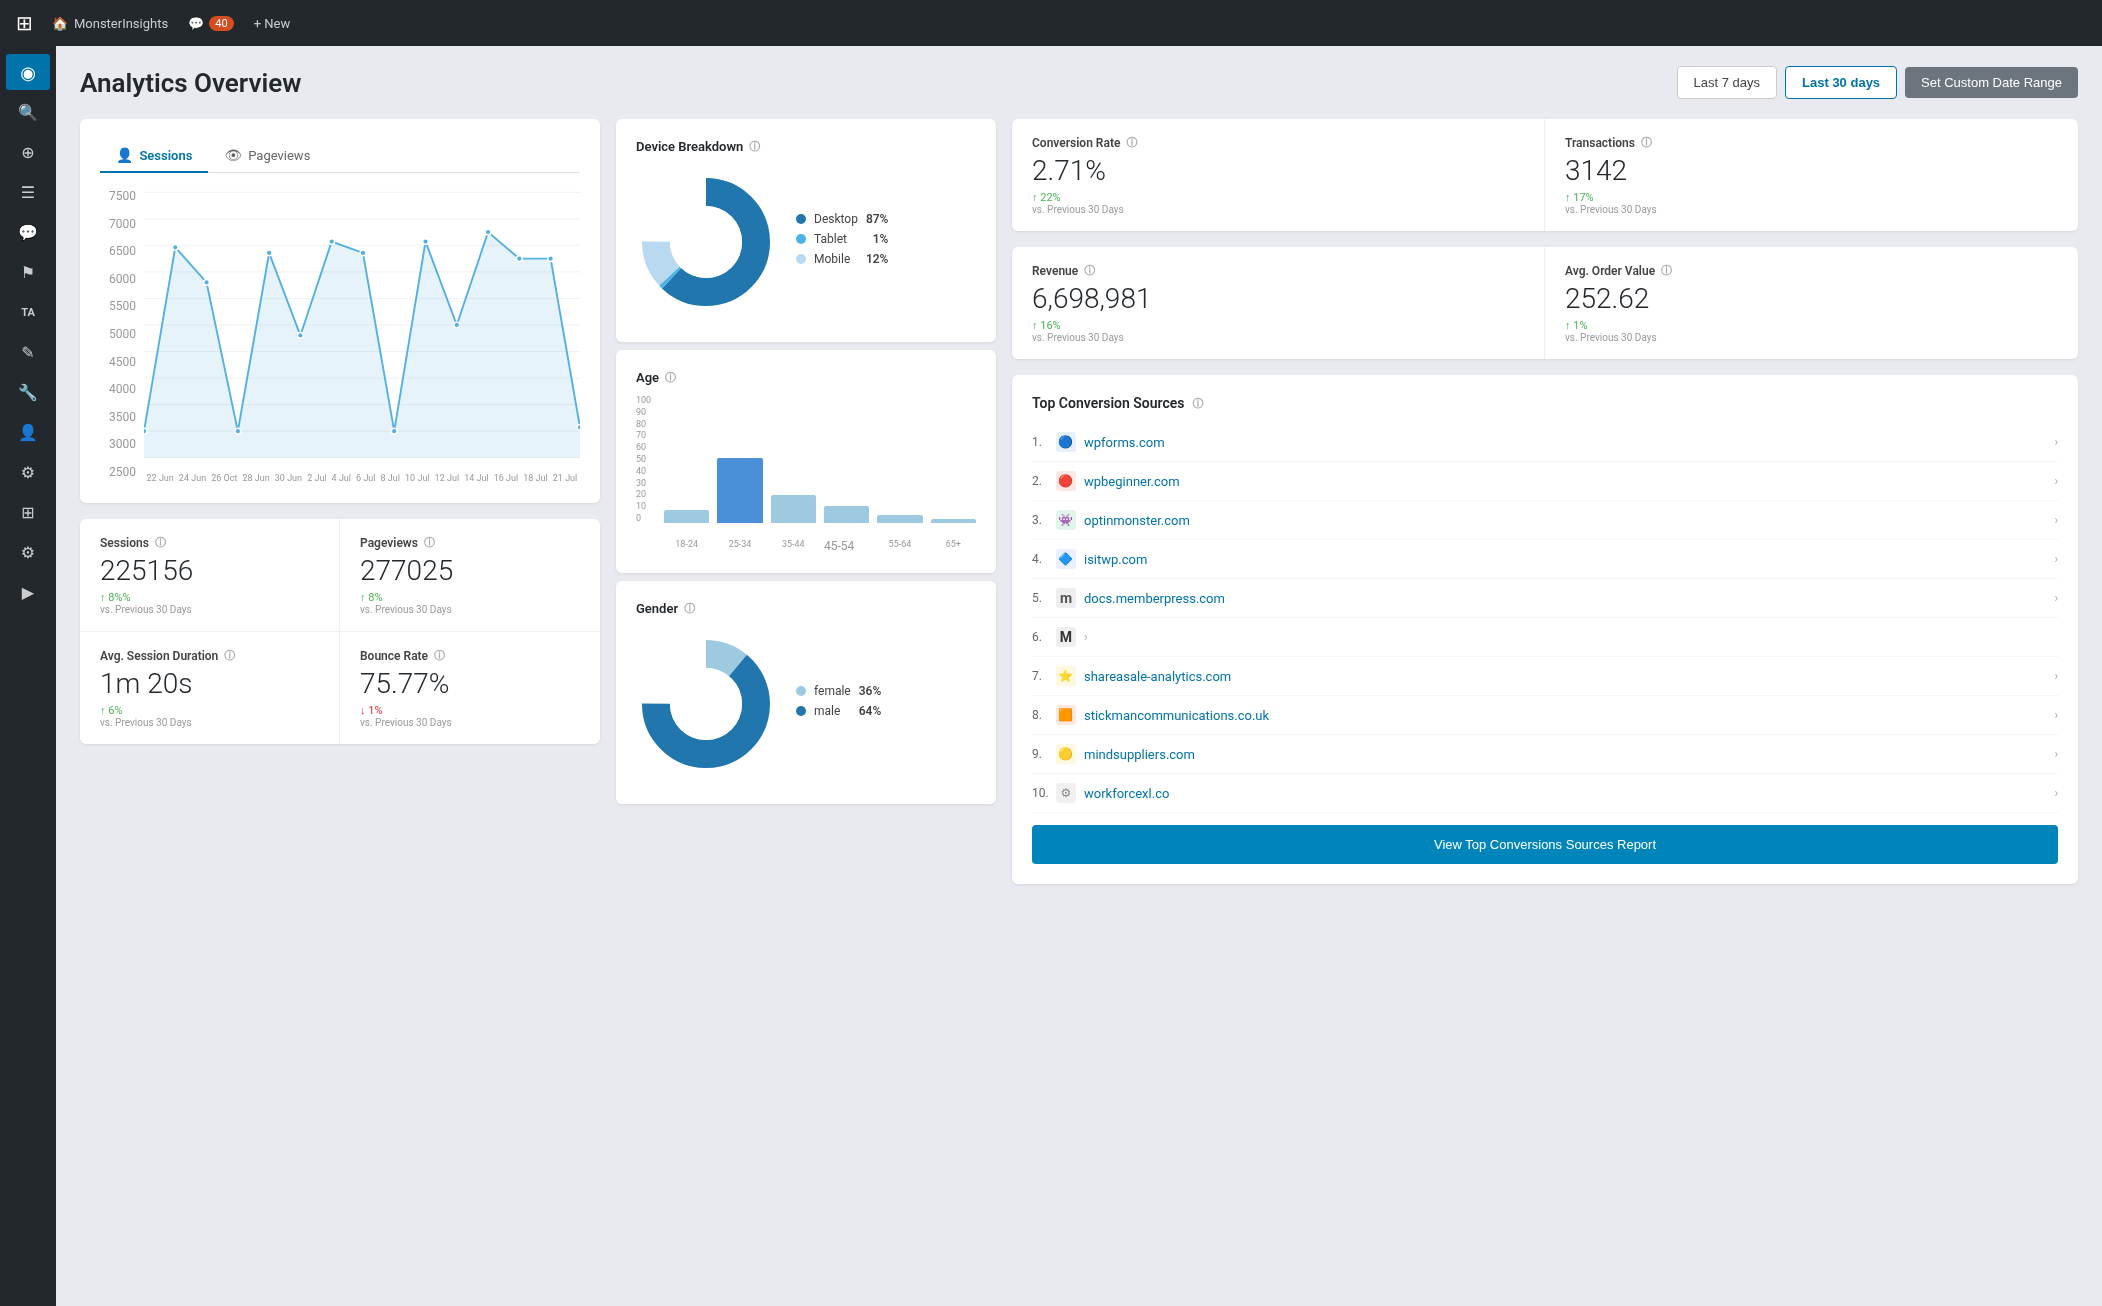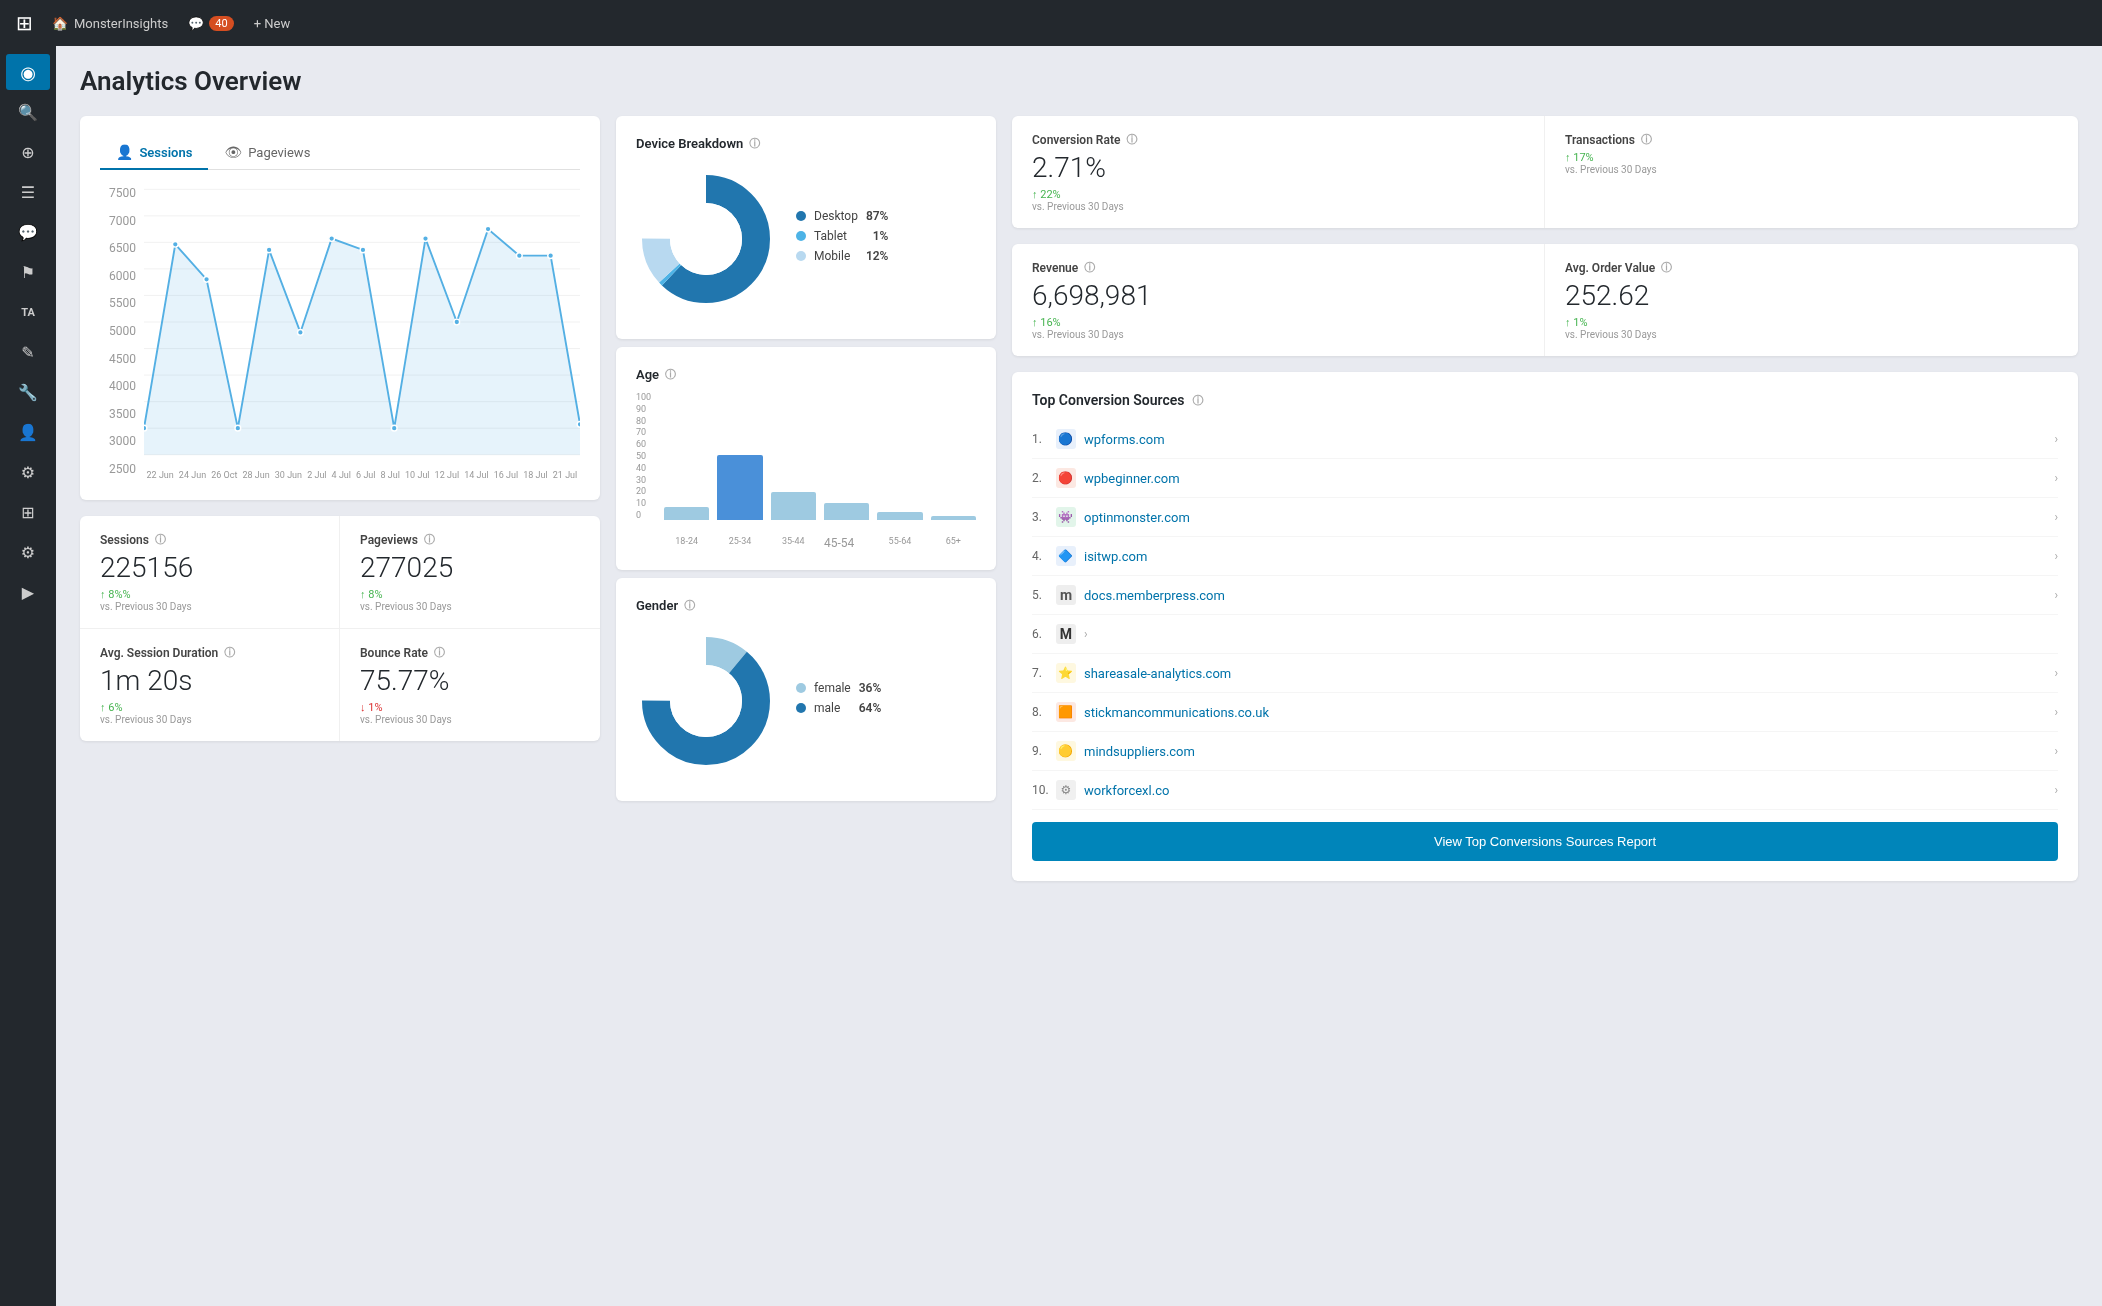--- a/index.html
+++ b/index.html
@@ -243,20 +243,25 @@
     </div>
     <div class="sidebar-item">
       <span style="font-size:16px">▶</span>
     </div>
   </div>
 
   <div class="content-area">
 
     <div class="page-header">
       <h1 class="page-title">Analytics Overview</h1>
+      <div class="date-buttons">
+        <button class="date-btn">Last 7 days</button>
+        <button class="date-btn active">Last 30 days</button>
+        <button class="date-btn-custom">Set Custom Date Range</button>
+      </div>
     </div>
 
     <div class="main-dashboard">
 
       <div class="left-col">
 
         <div class="card">
           <div class="tab-header">
             <div class="tab-item active">
               <span class="tab-icon">👤</span>
@@ -518,20 +523,21 @@
             <div class="metric-change up">
               <span>↑ 22%</span>
             </div>
             <div class="metric-vs">vs. Previous 30 Days</div>
           </div>
           <div class="metric-half">
             <div class="metric-title">
               <span>Transactions</span>
               <span class="info-icon">ⓘ</span>
             </div>
+            <div class="metric-value">3142</div>
             <div class="metric-change up">
               <span>↑ 17%</span>
             </div>
             <div class="metric-vs">vs. Previous 30 Days</div>
           </div>
         </div>
 
         <div class="two-metrics">
           <div class="metric-half">
             <div class="metric-title">

